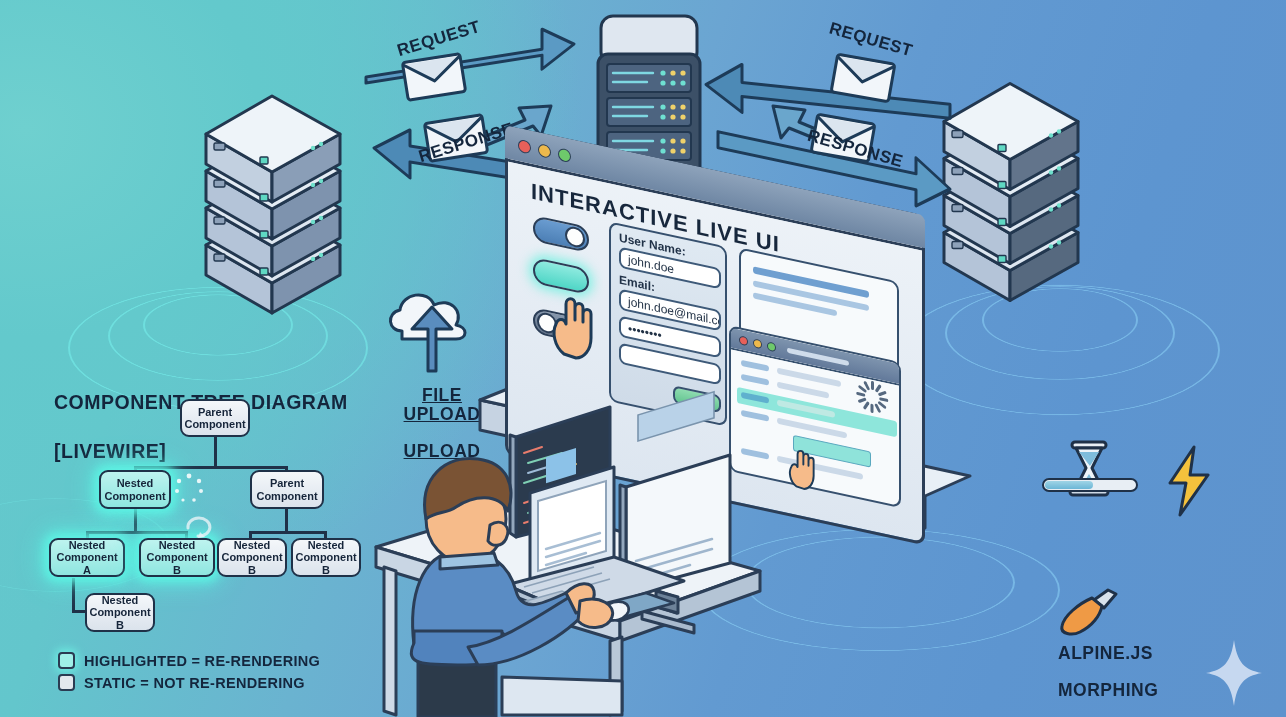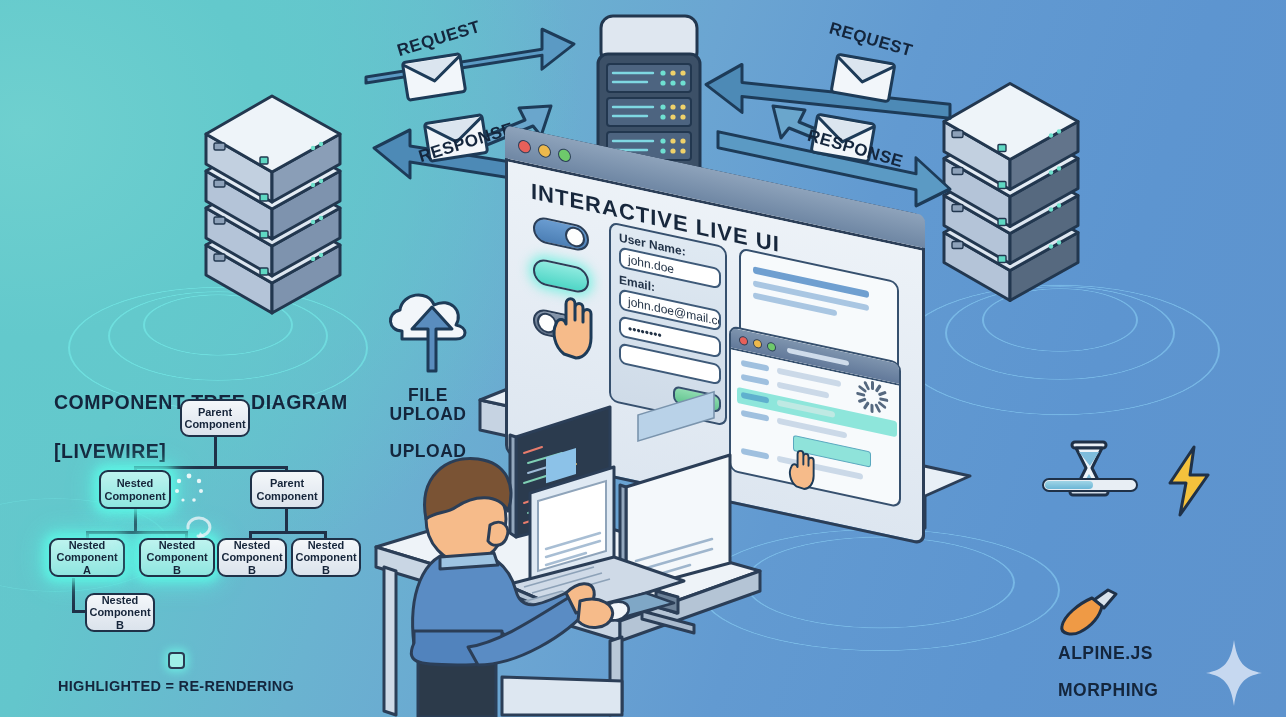--- a/index.html
+++ b/index.html
@@ -43,21 +43,21 @@
     padding:3px 5px; white-space:pre-line;
   }
   .node.hl {
     background:linear-gradient(180deg,#bdf3ef,#8fe6e0);
     box-shadow:0 0 10px 5px rgba(92,247,229,0.85), 0 0 22px 10px rgba(92,247,229,0.45);
   }
   .treeline { position:absolute; background:#1f3148; }
 
   
   .legend { position:absolute; left:58px; top:652px; }
-  .legrow { display:flex; align-items:center; gap:9px; margin-bottom:5px;flex-direction:column; }
+  .legrow { display:flex; align-items:center; gap:9px; margin-bottom:5px; }
   .swatch { width:17px; height:17px; border-radius:4px; border:2px solid #2a3b52; }
   .swatch.on { background:#9ff0e8; box-shadow:0 0 8px 3px rgba(110,245,230,0.8); }
   .swatch.off { background:#e3e8ee; }
   .legtext { font-size:14.5px; font-weight:bold; color:#14263d; letter-spacing:0.3px; }
 
   
   #bigwin {
     position:absolute; left:505px; top:125px; width:420px; height:330px;
     transform: matrix(1, 0.215, 0, 1, 0, 0);
     transform-origin:0 0;
@@ -312,21 +312,21 @@
 
   <div class="lbl" style="left:396px; top:30px; font-size:17px; transform:rotate(-17deg);">REQUEST</div>
   <div class="lbl" style="left:417px; top:134px; font-size:17px; transform:rotate(-17deg);">RESPONSE</div>
   <div class="lbl" style="left:828px; top:31px; font-size:17px; transform:rotate(16deg);">REQUEST</div>
   <div class="lbl" style="left:806px; top:140px; font-size:17px; transform:rotate(16deg);">RESPONSE</div>
 
   <svg class="abs" style="left:382px; top:285px;" width="96" height="90" viewBox="0 0 96 90">
     <path d="M20 46 C6 46 4 28 18 25 C20 8 46 4 52 20 C68 12 82 26 74 40 C86 42 86 54 74 54 L20 54 Z" fill="#f2f6fa" stroke="#1d3b58" stroke-width="3" stroke-linejoin="round"></path>
     <path d="M46 86 L46 44 L30 44 L50 22 L70 44 L54 44 L54 86 Z" fill="#5a8dbe" stroke="#1d3b58" stroke-width="3" stroke-linejoin="round"></path>
   </svg>
-  <div class="lbl" style="left:368px; top:368px; font-size:17.5px; text-align:center; width:120px;">
+  <div class="lbl" style="left:382px; top:368px; font-size:17.5px; text-align:center; width:120px;text-decoration:underline;">
     <span>FILE UPLOAD</span><br>
     <span>UPLOAD</span>
   </div>
 
   <div class="lbl" style="left:54px; top:366px; font-size:19.5px; line-height:1.25;">
     <span>COMPONENT TREE DIAGRAM</span><br>
     <span>[LIVEWIRE]</span>
   </div>
 
   <div class="treeline" style="left:214px; top:437px; width:2.5px; height:30px;"></div>
@@ -374,20 +374,24 @@
   </svg>
   <svg class="abs" style="left:184px; top:512px;" width="30" height="28" viewBox="0 0 30 28">
     <path d="M4 16 A11 9 0 1 1 14 24" fill="none" stroke="#e8f2f6" stroke-width="3" stroke-linecap="round" opacity=".8"></path>
     <path d="M16 20 L14 26 L21 25 Z" fill="#e8f2f6" opacity=".8"></path>
   </svg>
 
   <div class="legend">
     <div class="legrow">
       <div class="swatch on"></div>
       <div class="legtext">HIGHLIGHTED = RE-RENDERING</div>
+    </div>
+    <div class="legrow">
+      <div class="swatch off"></div>
+      <div class="legtext">STATIC = NOT RE-RENDERING</div>
     </div>
   </div>
 
   <svg class="abs" style="left:470px; top:378px;" width="500" height="120" viewBox="0 0 500 120">
     <path d="M10 52 L455 150 L455 118 L10 22 Z" fill="#c6d3e2" stroke="#2b3e57" stroke-width="3" stroke-linejoin="round"></path>
     <path d="M10 22 L60 2 L500 98 L455 118 Z" fill="#e8eff6" stroke="#2b3e57" stroke-width="3" stroke-linejoin="round"></path>
   </svg>
 
   <div id="bigwin">
     <div class="winbody"></div>

